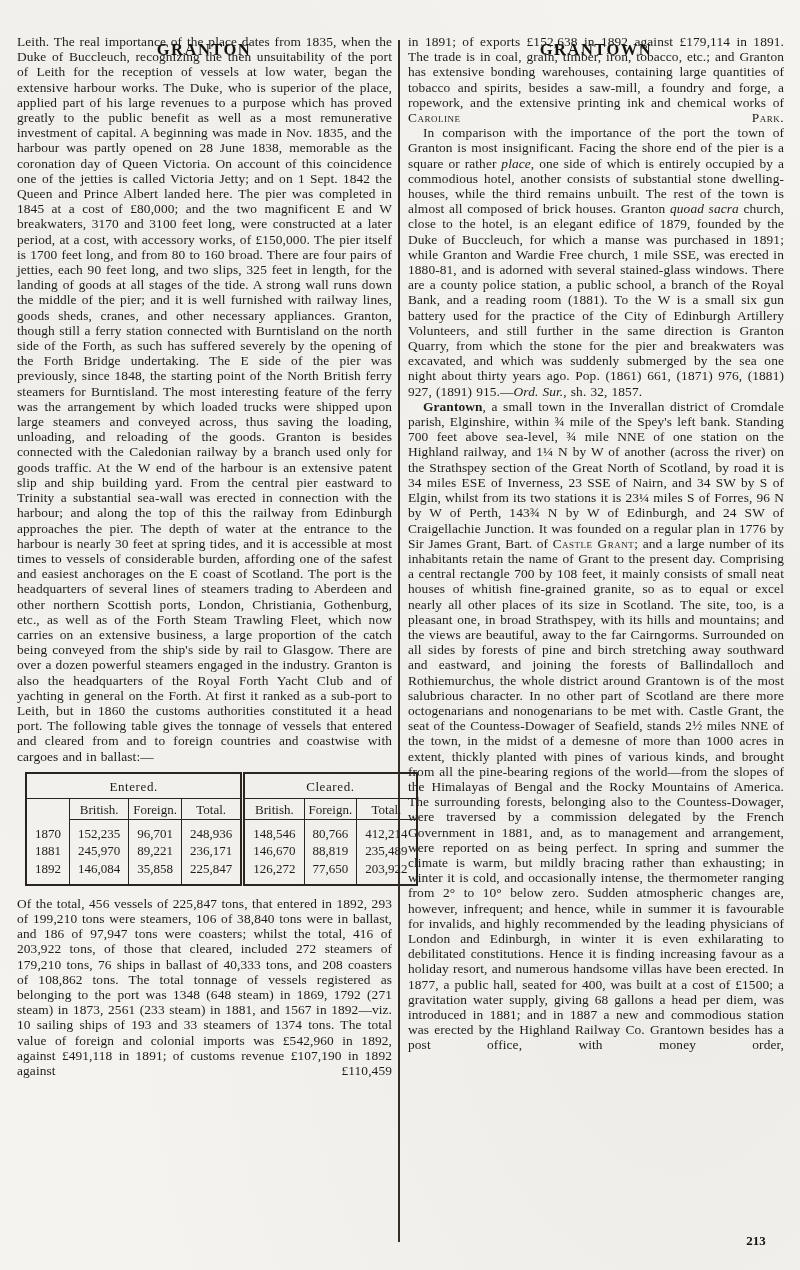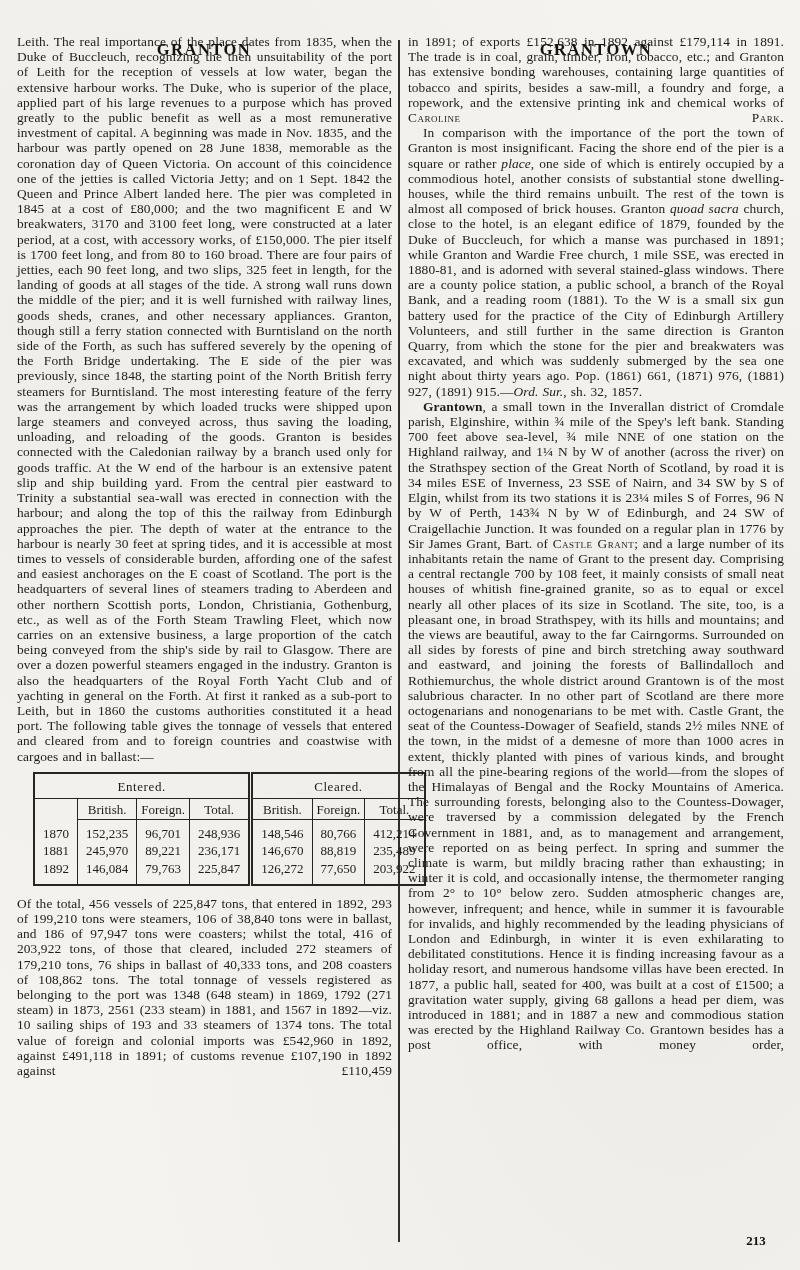--- a/index.html
+++ b/index.html
@@ -31,21 +31,21 @@
   .colL { left:17px;  width:375px; }
   .colR { left:408px; width:376px; }
   .para { margin:0; }
   .para.indent { text-indent:15px; }
   .para.contend { text-align-last:justify; }
   .st-italic { font-style:italic; }
   .st-bold { font-weight:700; }
   .st-smallcaps { font-variant:small-caps; letter-spacing:0.5px; }
 
   table.tontable {
-    width:calc(100% - 10px); margin:8px 0 10px 16px;
+    width:calc(100% - 10px); margin:8px 0 10px 8px;
     border-collapse:collapse; border:2px solid #2a251f;
     font-size:13px; letter-spacing:0; word-spacing:0;
   }
   .tontable th, .tontable td { font-weight:400; text-align:center; padding:1px 8px; }
   .tontable th.grp { border-bottom:1.5px solid #2a251f; padding:5px 0 4px; letter-spacing:0.6px; }
   .tontable .dbl { border-left:5px double #2a251f; }
   .tontable th.ch { border-left:1.4px solid #2a251f; border-bottom:1.4px solid #2a251f; padding:3px 0 2px; }
   .tontable th.ch.dbl { border-left:5px double #2a251f; }
   .tontable th.yr { border:none; width:44px; }
   .tontable td { border-left:1.4px solid #2a251f; }
@@ -100,21 +100,21 @@
           <td>245,970</td>
           <td>89,221</td>
           <td>236,171</td>
           <td class="dbl">146,670</td>
           <td>88,819</td>
           <td>235,489</td>
         </tr>
         <tr class="last">
           <td class="yr">1892</td>
           <td>146,084</td>
-          <td>79,763</td>
+          <td>35,858</td>
           <td>225,847</td>
           <td class="dbl">126,272</td>
           <td>77,650</td>
           <td>203,922</td>
         </tr>
       </tbody>
     </table>
 
     <p class="para contend">Of the total, 456 vessels of 225,847 tons, that entered in 1892, 293 of 199,210 tons were steamers, 106 of 38,840 tons were in ballast, and 186 of 97,947 tons were coasters; whilst the total, 416 of 203,922 tons, of those that cleared, included 272 steamers of 179,210 tons, 76 ships in ballast of 40,333 tons, and 208 coasters of 108,862 tons. The total tonnage of vessels registered as belonging to the port was 1348 (648 steam) in 1869, 1792 (271 steam) in 1873, 2561 (233 steam) in 1881, and 1567 in 1892—viz. 10 sailing ships of 193 and 33 steamers of 1374 tons. The total value of foreign and colonial imports was £542,960 in 1892, against £491,118 in 1891; of customs revenue £107,190 in 1892 against £110,459</p>
   </div>

